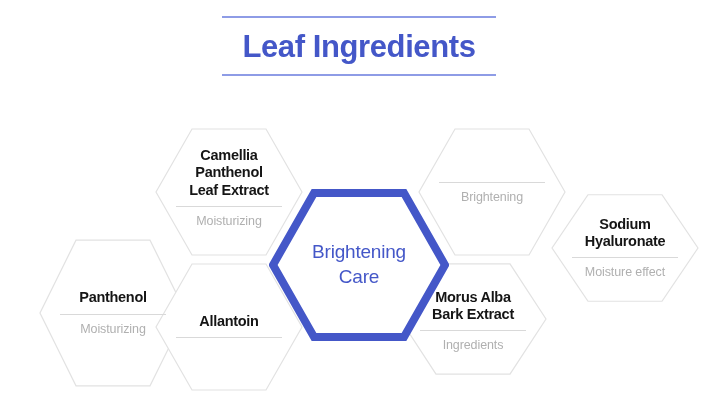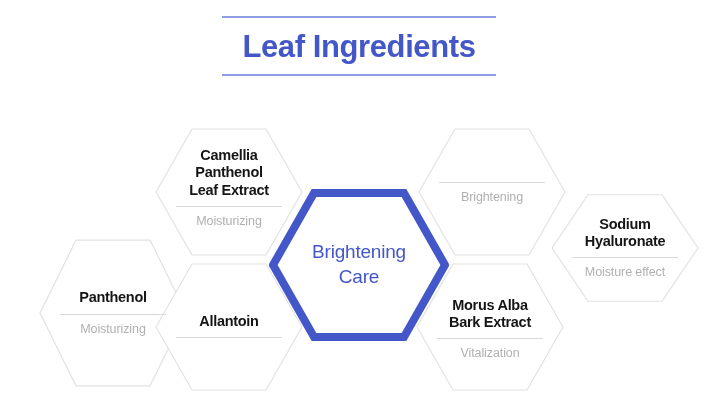--- a/index.html
+++ b/index.html
@@ -122,21 +122,21 @@
     text-align: center;
     white-space: pre-line;
     letter-spacing: -0.2px;
   }
 
   
   #hex-panthenol      { width: 148px; height: 148px; left: 39px;  top: 195px; margin-top: 44px; }
   #hex-camellia       { width: 148px; height: 128px; left: 155px; top: 128px; }
   #hex-allantoin      { width: 148px; height: 128px; left: 155px; top: 263px; }
   #hex-niacinamide    { width: 148px; height: 128px; left: 418px; top: 128px; }
-  #hex-morus          { width: 148px; height: 128px; left: 416px; top: 263px; }
+  #hex-morus          { width: 148px; height: 112px; left: 399px; top: 263px; }
   #hex-sodium         { width: 148px; height: 108px; left: 551px; top: 194px; }
 
   
   #hex-camellia .hex-content { transform: translateY(-4px); }
   #hex-niacinamide .hex-content { transform: translateY(-2px); }
   #hex-morus .hex-content { transform: translateY(2px); }
   #hex-allantoin .hex-content { transform: translateY(2px); justify-content: flex-end; }
   #hex-sodium .hex-content { transform: translateY(0px); }
 </style>
 </head>
@@ -195,21 +195,21 @@
     </div>
 
     <div class="hex" id="hex-morus">
       <svg class="hex-svg" viewBox="0 0 148 128" preserveAspectRatio="none">
         <polygon points="37,1 111,1 147,64 111,127 37,127 1,64" fill="#ffffff" stroke="#e2e2e2" stroke-width="1.2"></polygon>
       </svg>
       <div class="hex-content">
         <div class="hex-name">Morus Alba
 Bark Extract</div>
         <div class="hex-divider"></div>
-        <div class="hex-benefit">Vitalization</div>
+        <div class="hex-benefit">Ingredients</div>
       </div>
     </div>
 
     <div class="hex" id="hex-sodium">
       <svg class="hex-svg" viewBox="0 0 148 128" preserveAspectRatio="none">
         <polygon points="37,1 111,1 147,64 111,127 37,127 1,64" fill="#ffffff" stroke="#e2e2e2" stroke-width="1.2"></polygon>
       </svg>
       <div class="hex-content">
         <div class="hex-name">Sodium
 Hyaluronate</div>

